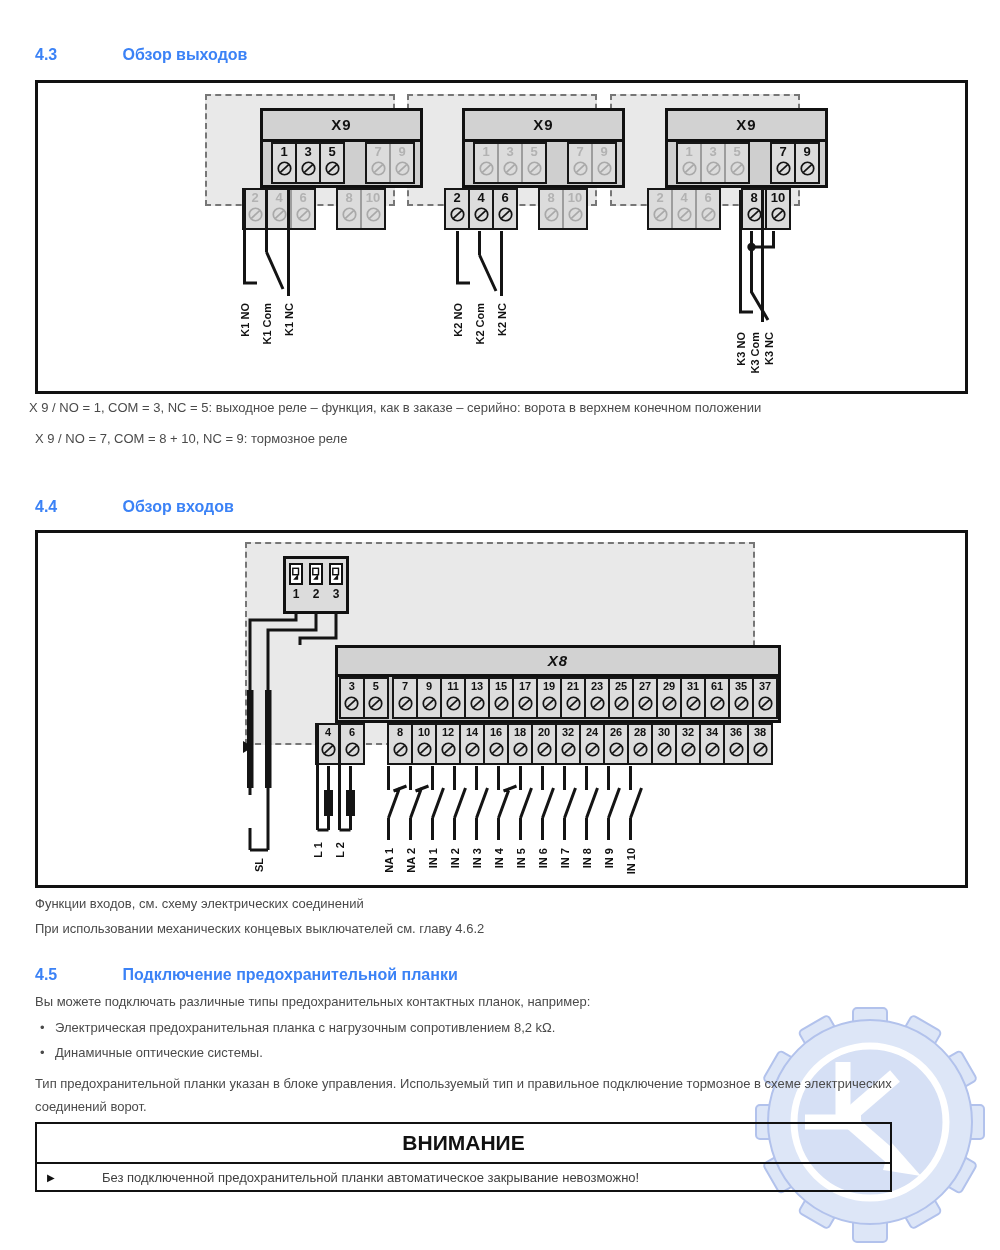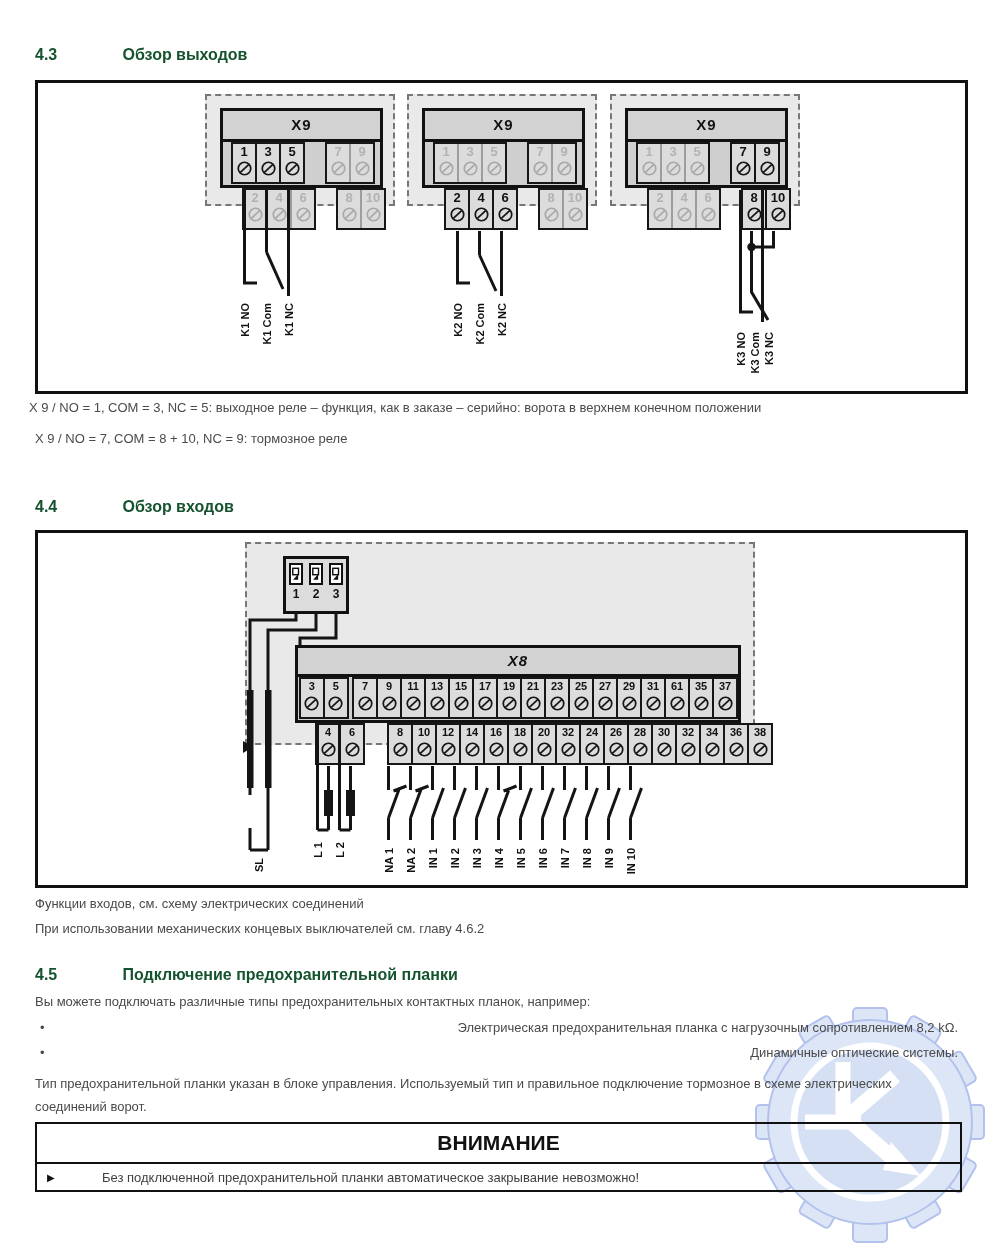--- a/index.html
+++ b/index.html
@@ -1,26 +1,26 @@
 <!DOCTYPE html>
 <html><head>
 <meta charset="utf-8">
 <style>
   html,body{margin:0;padding:0;background:#fff;}
   .page{position:relative;width:1000px;height:1250px;background:#ffffff;
         font-family:"Liberation Sans",sans-serif;color:#1a1a1a;overflow:hidden;}
   
-  .sec-head{position:absolute;left:35px;width:930px;font-weight:bold;font-size:16px;color:#14532d;}
+  .sec-head{position:absolute;left:35px;width:930px;font-weight:bold;font-size:16px;color:#3b82f6;}
   .sec-head .no{display:inline-block;width:83px;}
   
   .dbox{position:absolute;border:3px solid #111;background:#fff;}
   
   .panel{position:absolute;background:#e9e9e9;border:2px dashed #777;box-sizing:border-box;}
   
-  .block{position:absolute;border:3px solid #111;background:#cfcfcf;box-sizing:border-box;}
+  .block{position:absolute;border:3px solid #111;background:#cfcfcf;box-sizing:border-box;margin-left:40px;}
   .blockhead{height:28px;line-height:28px;text-align:center;font-weight:bold;font-size:15px;
              letter-spacing:1px;background:#d2d2d2;border-bottom:3px solid #111;color:#111;}
   .x8 .blockhead{height:26px;line-height:26px;font-style:italic;}
   .trow{position:absolute;display:flex;align-items:flex-start;height:43px;}
   .block .trowwrap{display:flex;height:43px;background:#cfcfcf;}
   .tsp{height:43px;}
   .tgroup{display:flex;border:2.5px solid #161616;background:#dcdcdc;box-sizing:content-box;height:38px;}
   .tcell{width:22px;height:38px;display:flex;flex-direction:column;align-items:center;}
   .tcell + .tcell{border-left:2px solid #161616;}
   .tgroup.off .tcell + .tcell{border-left:2px solid #9d9d9d;}
@@ -34,21 +34,21 @@
   .connector{position:absolute;border:3px solid #111;background:#dcdcdc;box-sizing:border-box;
              display:flex;justify-content:center;gap:3px;padding-top:4px;}
   .pincol{width:17px;text-align:center;}
   .pinsq{width:14px;height:22px;margin:0 auto;background:#fff;border:2px solid #111;box-sizing:border-box;}
   .pinsq svg{width:100%;height:100%;}
   .pinnum{font-weight:bold;font-size:12px;margin-top:2px;color:#111;}
   
   .txt{position:absolute;font-size:13px;color:#4a4a4a;}
   .bullet{position:absolute;font-size:13px;color:#4a4a4a;}
   .bullet .dot{position:absolute;left:5px;}
-  .bullet .bt{position:absolute;left:43px;width:880px;text-align:right;}
+  .bullet .bt{position:absolute;left:20px;width:880px;}
   
   .warnbox{position:absolute;border:2.5px solid #111;background:transparent;box-sizing:border-box;}
   .warntitle{height:38px;line-height:38px;text-align:center;font-weight:bold;font-size:21px;
              border-bottom:2.5px solid #111;color:#111;}
   .warnrow{position:relative;height:27px;line-height:27px;font-size:13px;color:#3f3f3f;}
   .warnrow .mark{position:absolute;left:10px;top:0;font-size:10px;color:#111;}
   .warnrow .wt{position:absolute;left:65px;}
   
   .overlay{position:absolute;left:0;top:0;pointer-events:none;z-index:5;}
   .overlay path,.overlay line{stroke:#141414;stroke-width:3;fill:none;}
@@ -686,21 +686,21 @@
     <span class="dot">•</span>
     <span class="bt">Электрическая предохранительная планка с нагрузочным сопротивлением 8,2 kΩ.</span>
   </div>
   <div class="bullet" style="left:35px;top:1045px">
     <span class="dot">•</span>
     <span class="bt">Динамичные оптические системы.</span>
   </div>
 
   <div class="txt" style="left:35px;top:1072px;width:905px;line-height:23px">Тип предохранительной планки указан в блоке управления. Используемый тип и правильное подключение тормозное в схеме электрических соединений ворот.</div>
 
-  <div class="warnbox" style="left:35px;top:1122px;width:927px;height:70px">
+  <div class="warnbox" style="left:35px;top:1122px;width:857px;height:70px">
     <div class="warntitle">ВНИМАНИЕ</div>
     <div class="warnrow">
       <span class="mark">▶</span>
       <span class="wt">Без подключенной предохранительной планки автоматическое закрывание невозможно!</span>
     </div>
   </div>
 
   <svg class="overlay" width="1000" height="1250" viewBox="0 0 1000 1250">
 
     <g>

